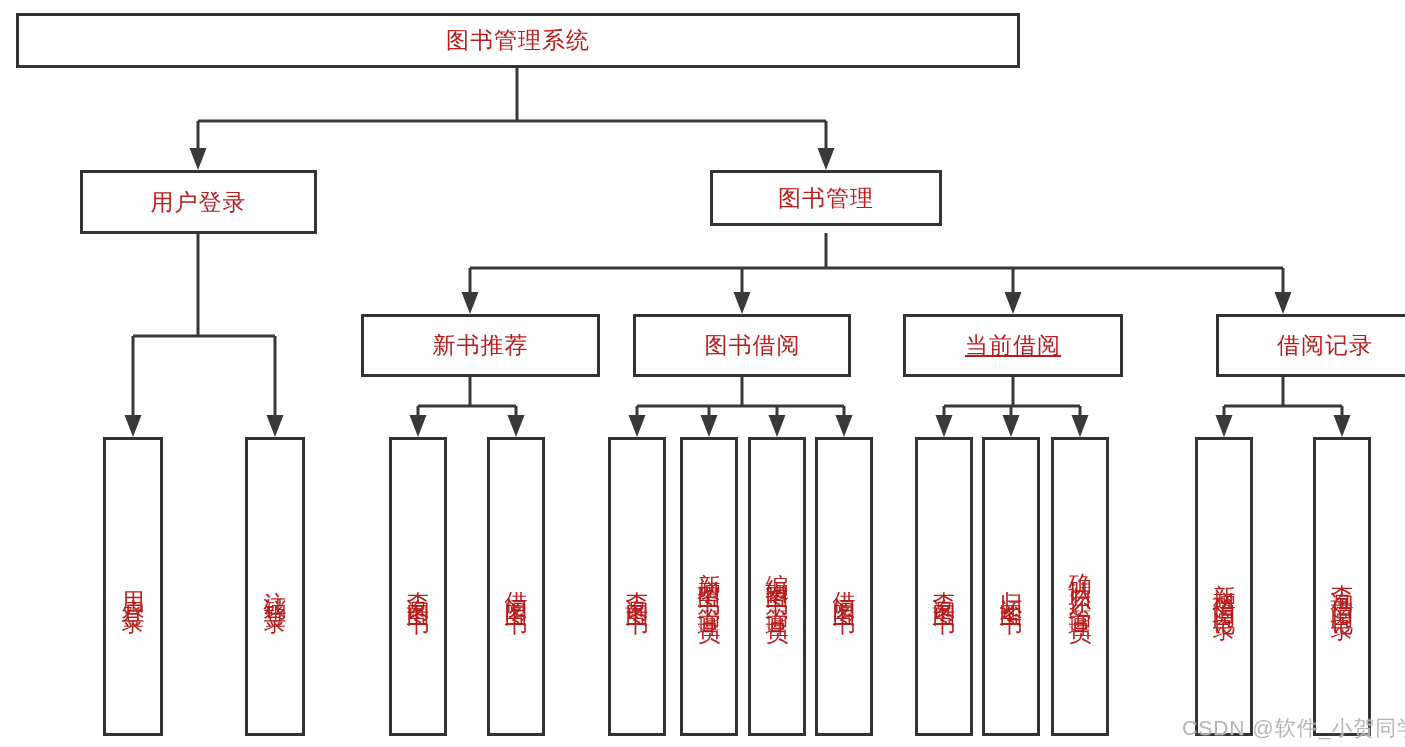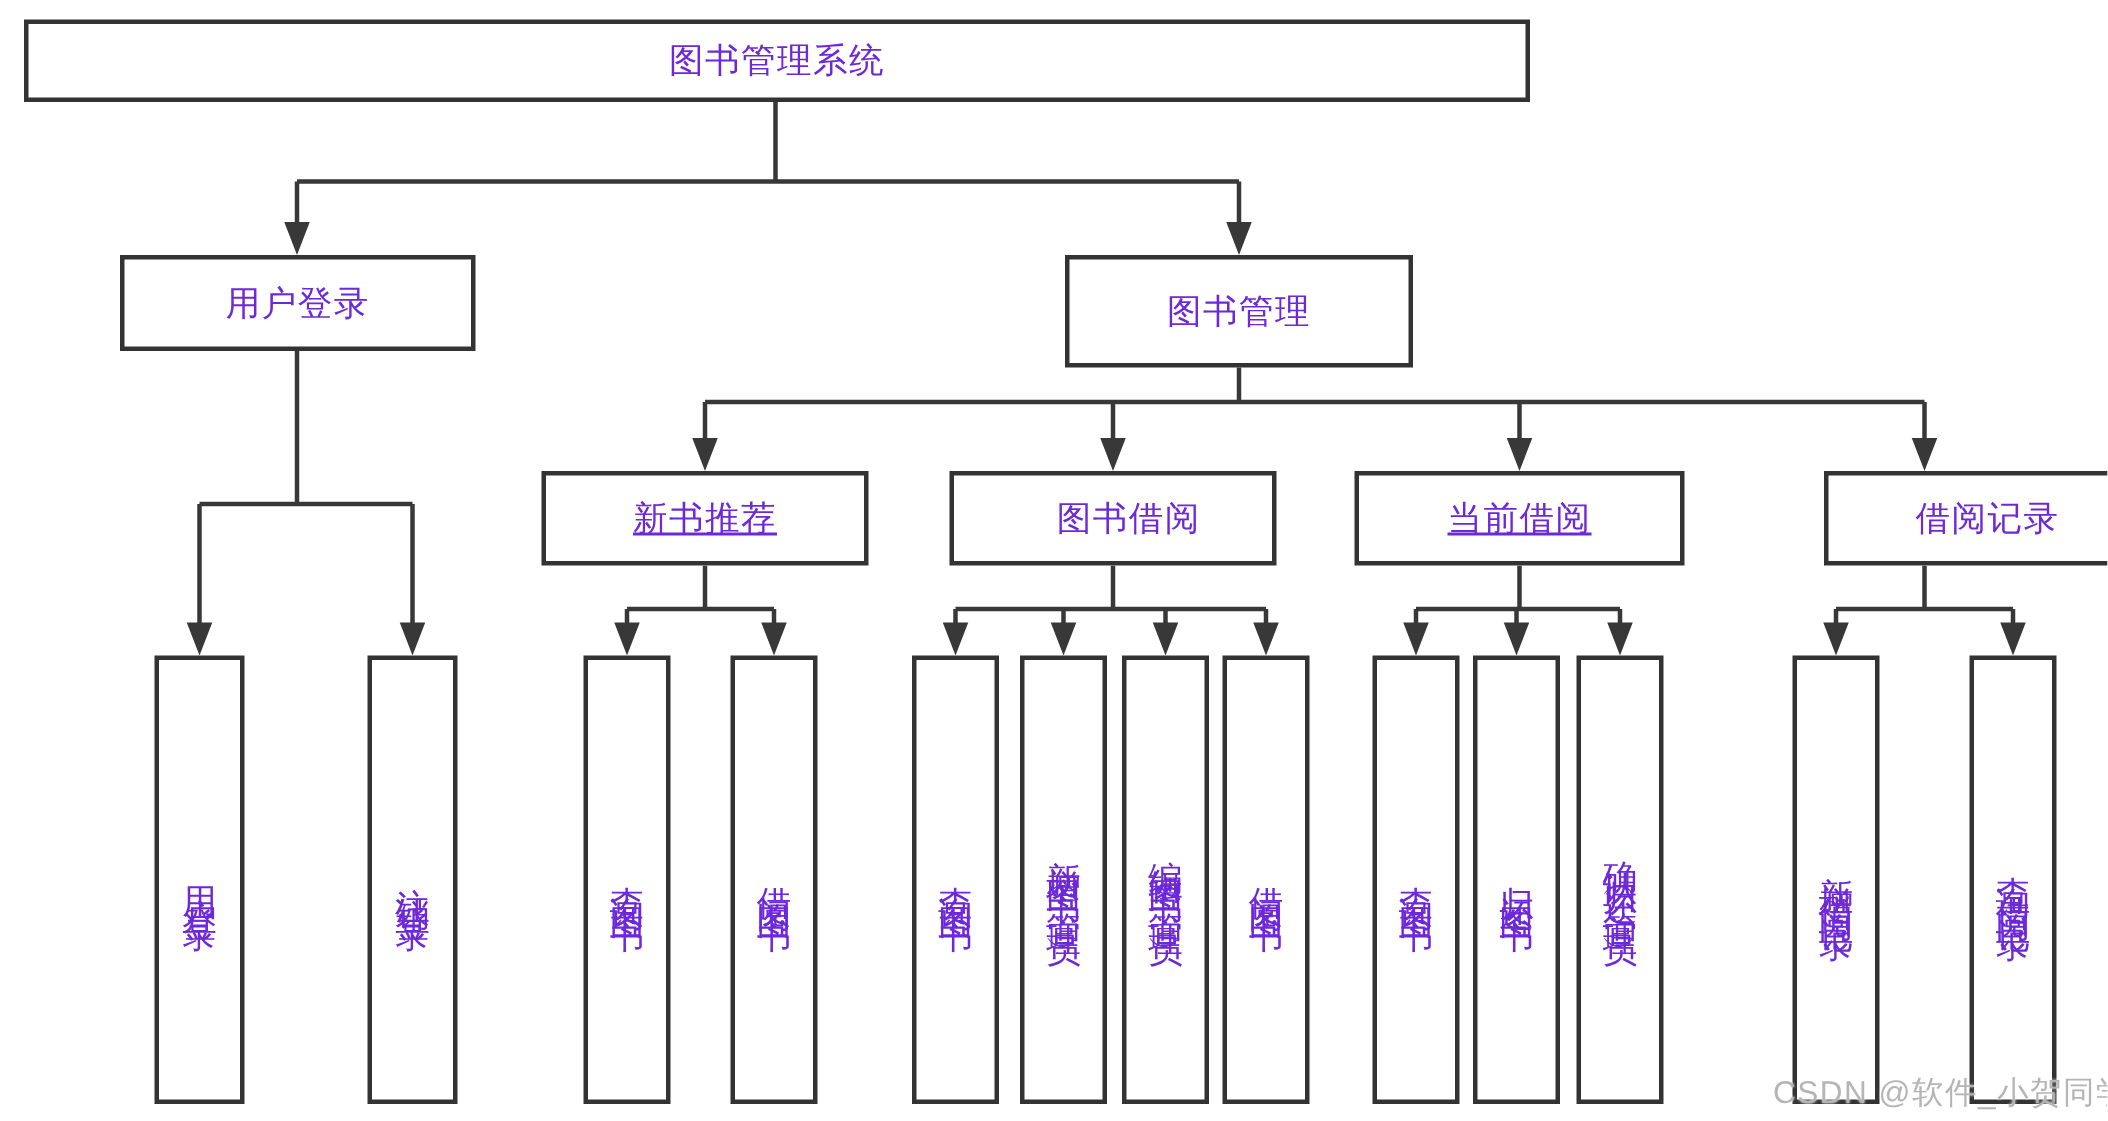--- a/index.html
+++ b/index.html
@@ -19,21 +19,21 @@
   .ln { stroke: #383838; stroke-width: 3; fill: none; }
   .ar { fill: #383838; stroke: none; }
   .node {
     position: absolute;
     box-sizing: border-box;
     background: #ffffff;
     border: 3px solid #333333;
     display: flex;
     align-items: center;
     justify-content: center;
-    color: #6d28d9;
+    color: #b91c1c;
     font-size: 23px;
     letter-spacing: 1px;
     text-align: center;
     white-space: nowrap;
   }
   .node.v {
     writing-mode: vertical-rl;
     text-orientation: mixed;
     letter-spacing: 7px;
     font-size: 23px;
@@ -92,23 +92,23 @@
 
     <g>
       <path class="ln" d="M1283 377 V406 M1224 406 H1342 M1224 406 V418 M1342 406 V418"></path>
       <path class="ar" d="M1224 437 L1215.5 415 L1232.5 415 Z M1342 437 L1333.5 415 L1350.5 415 Z"></path>
     </g>
   </svg>
 
   <div class="node" style="left:16px; top:13px; width:1004px; height:55px;">图书管理系统</div>
 
   <div class="node" style="left:80px; top:170px; width:237px; height:64px;">用户登录</div>
-  <div class="node" style="left:710px; top:170px; width:232px; height:75px;">图书管理</div>
+  <div class="node" style="left:710px; top:170px; width:232px; height:56px;">图书管理</div>
 
-  <div class="node" style="left:361px; top:314px; width:218px; height:63px;text-decoration:underline;">新书推荐</div>
+  <div class="node" style="left:361px; top:314px; width:239px; height:63px;">新书推荐</div>
   <div class="node" style="left:633px; top:314px; width:218px; height:63px;padding-left:21px;">图书借阅</div>
   <div class="node" style="left:903px; top:314px; width:220px; height:63px;text-decoration:underline;">当前借阅</div>
   <div class="node" style="left:1216px; top:314px; width:218px; height:63px;">借阅记录</div>
 
   <div class="node v" style="left:103px; top:437px; width:60px; height:299px;">用户登录</div>
   <div class="node v" style="left:245px; top:437px; width:60px; height:299px;">注销登录</div>
 
   <div class="node v" style="left:389px; top:437px; width:58px; height:299px;">查询图书</div>
   <div class="node v" style="left:487px; top:437px; width:58px; height:299px;">借阅图书</div>
 

